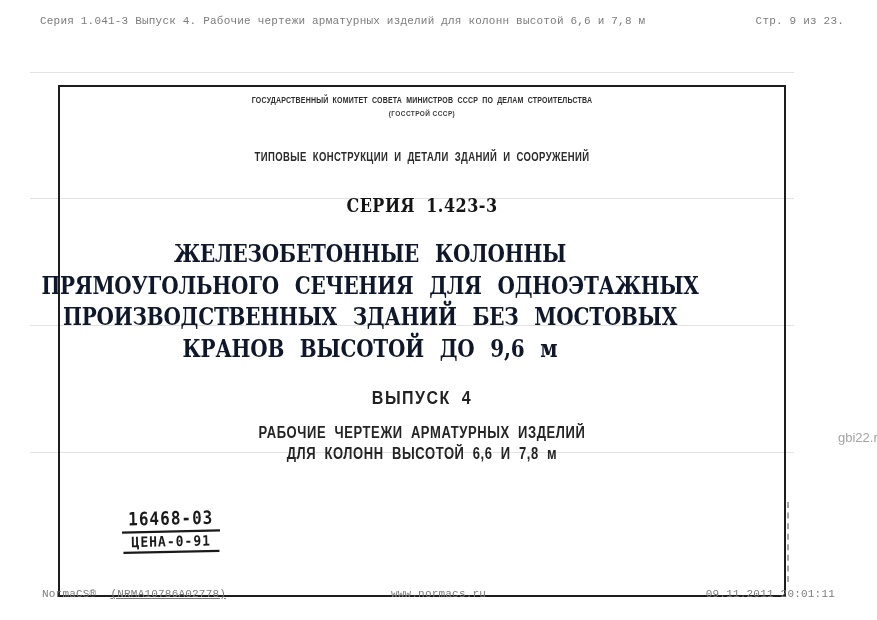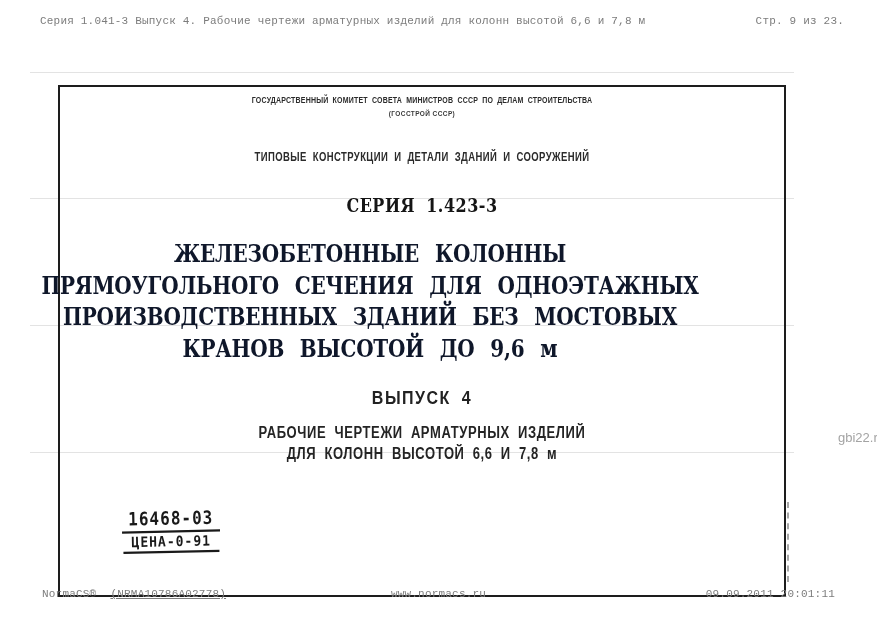--- a/index.html
+++ b/index.html
@@ -211,16 +211,16 @@
     </div>
   </div>
 
   <div class="watermark">gbi22.ru</div>
 
   <div class="doc-footer meta-text">
     <span class="f-left">
       <span>NormaCS®</span><span class="f-license">(NRMA10786A02778)</span>
     </span>
     <span class="f-center">www.normacs.ru</span>
-    <span class="f-right">09.09.2011 20:01:11</span>
+    <span class="f-right">09.11.2011 20:01:11</span>
   </div>
 
 </div>
 
 </body></html>

